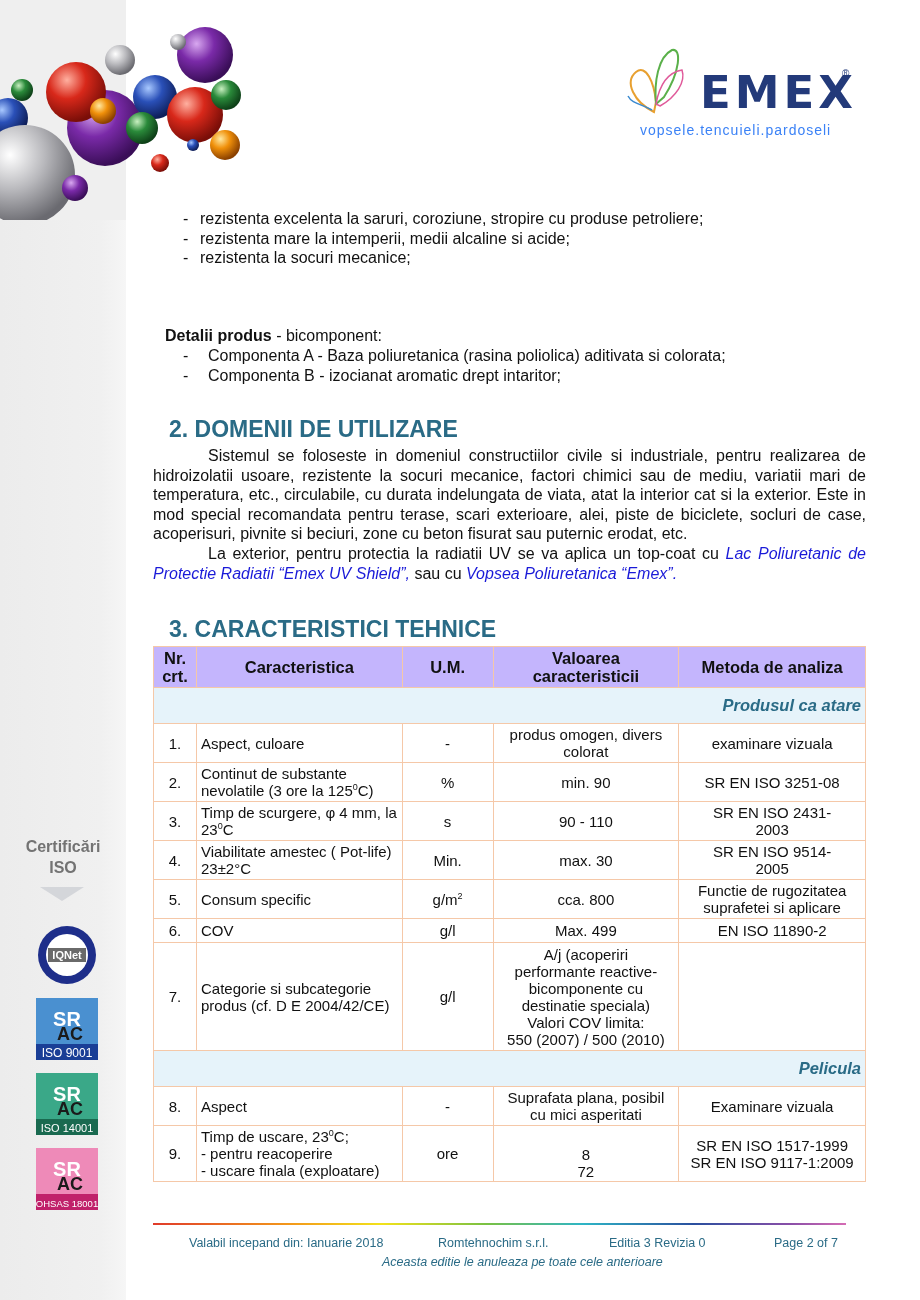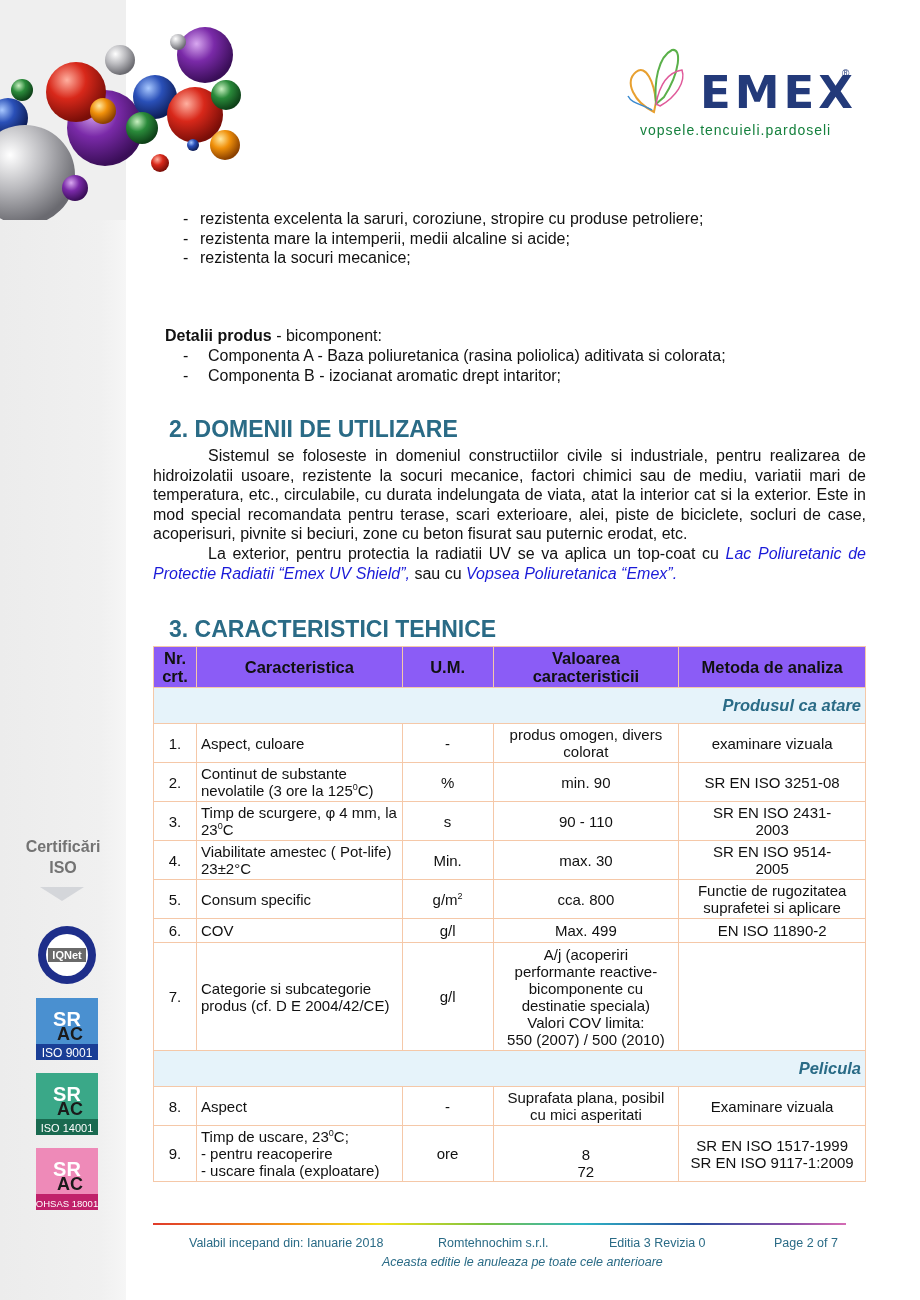--- a/index.html
+++ b/index.html
@@ -15,21 +15,21 @@
     }
     .bubbles { position: absolute; left: 0; top: 0; width: 300px; height: 220px; }
     .logo { position: absolute; left: 620px; top: 36px; width: 240px; height: 110px; }
     .logo-word {
       position: absolute; left: 80px; top: 30px;
       font-family: "DejaVu Sans", sans-serif; font-weight: bold; font-size: 45px;
       color: #233a7a; letter-spacing: 4px;
     }
     .logo-reg { position: absolute; left: 222px; top: 32px; font-size: 10px; color: #233a7a; }
     .logo-tag {
-      position: absolute; left: 20px; top: 86px; font-size: 14px; color: #15803d;
+      position: absolute; left: 20px; top: 86px; font-size: 14px; color: #3b82f6;
       letter-spacing: 1px;
     }
     .content { position: absolute; left: 153px; top: 0; width: 713px; font-size: 16px; line-height: 19.6px; }
     .bullets { position: absolute; top: 209px; left: 30px; margin: 0; padding: 0; list-style: none; }
     .bullets li { height: 19.6px; white-space: nowrap; }
     .bullets li::before { content: "-"; display: inline-block; width: 17px; }
     .details { position: absolute; top: 326px; left: 12px; white-space: nowrap; }
     .details b { font-weight: bold; }
     .comp { position: absolute; top: 346px; left: 30px; margin: 0; padding: 0; list-style: none; }
     .comp li { height: 19.6px; white-space: nowrap; }
@@ -39,21 +39,21 @@
       color: #2a6b86;
     }
     .para { position: absolute; top: 446px; left: 0; width: 713px; text-align: justify; }
     .para p { margin: 0; text-indent: 55px; }
     .link { color: #1a1ad8; font-style: italic; }
     table.spec {
       position: absolute; top: 646px; left: 0; width: 713px;
       border-collapse: collapse; font-size: 15px; line-height: 17px;
     }
     table.spec td, table.spec th { border: 1px solid #f5c8a8; padding: 1px 4px; }
-    table.spec th { background: #8b5cf6; font-weight: bold; font-size: 16.5px; text-align: center; height: 38px; line-height: 18px; }
+    table.spec th { background: #c4b5fd; font-weight: bold; font-size: 16.5px; text-align: center; height: 38px; line-height: 18px; }
     table.spec td.c { text-align: center; }
     table.spec tr.section td {
       background: #e6f3fa; color: #2a6b86; font-style: italic; font-weight: bold;
       font-size: 16.5px; height: 33px; padding-left: 8px; text-align: right;
     }
     sup { font-size: 9px; line-height: 0; }
     .footer-line {
       position: absolute; left: 153px; top: 1223px; width: 693px; height: 2px;
       background: linear-gradient(90deg, #e03a2a, #f39a1a 20%, #f2e21a 33%, #7ac142 48%, #2eb5c6 62%, #2a4f9e 78%, #8a4fa8 92%, #d56cb4 100%);
     }

